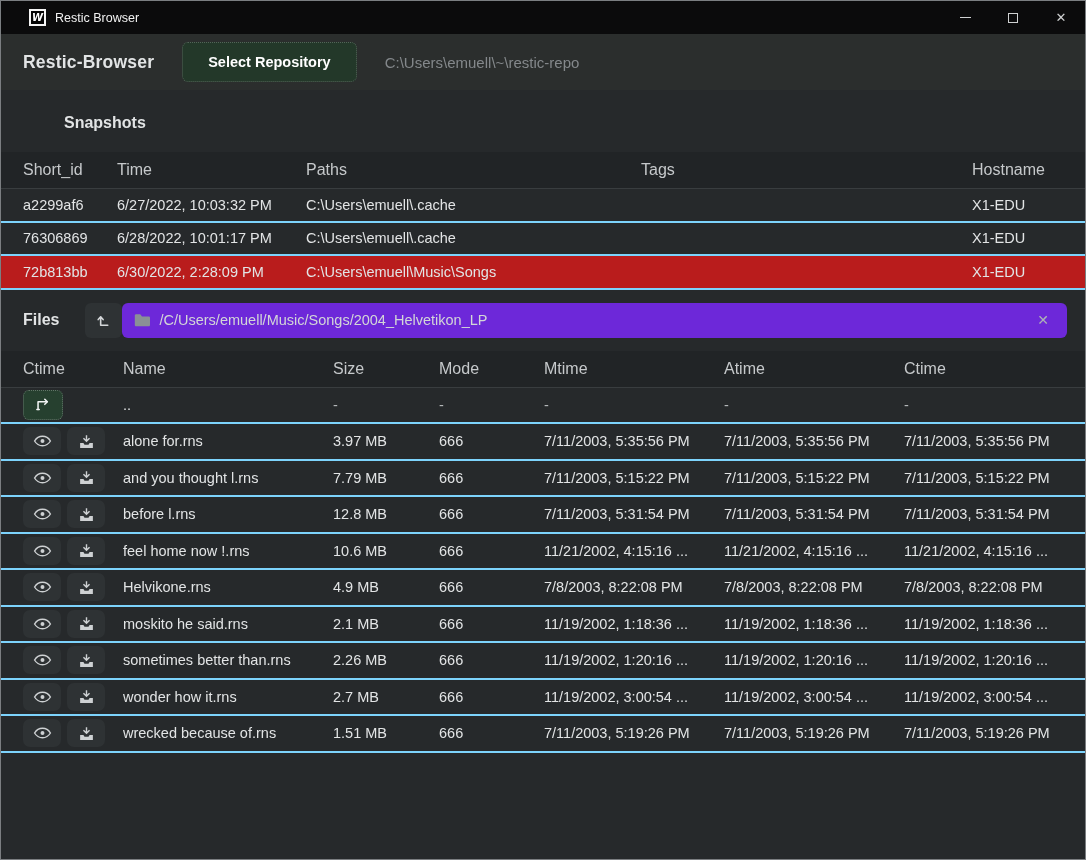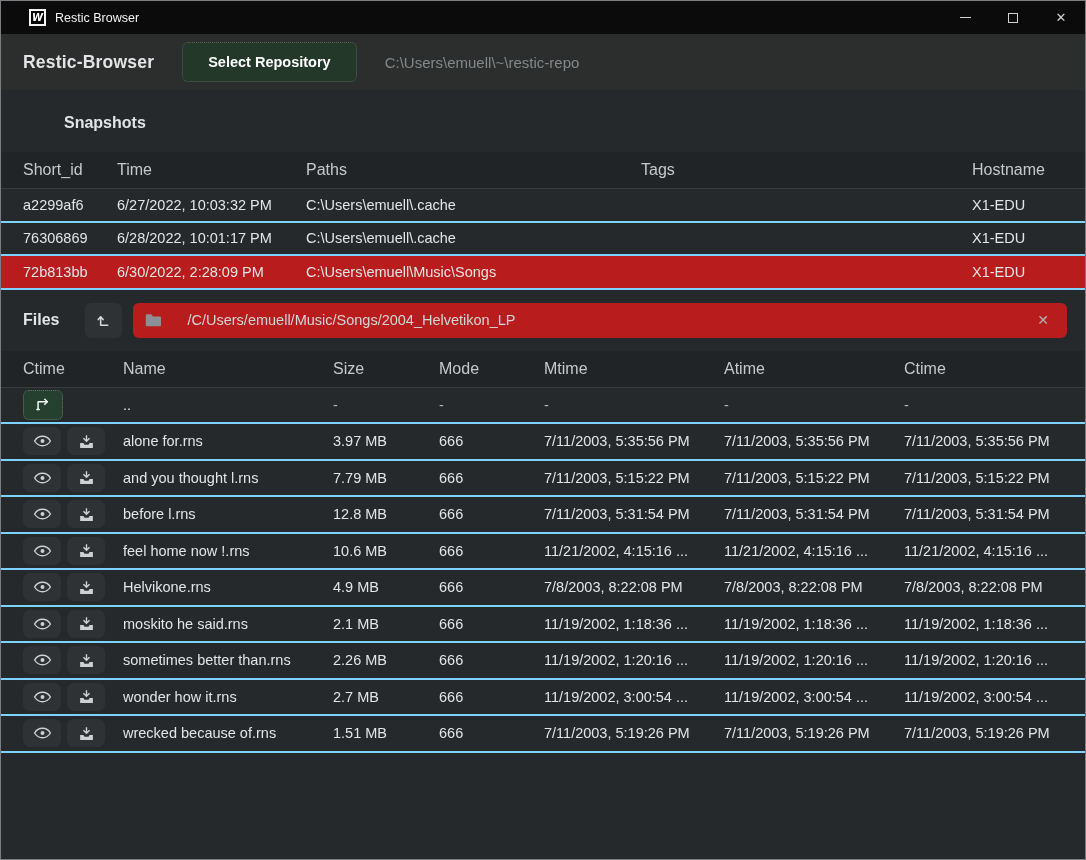--- a/index.html
+++ b/index.html
@@ -67,22 +67,22 @@
   
   .files-bar {
     display:flex; align-items:center; padding:13px 18px 13px 22px;
   }
   .files-label { font-size:16px; font-weight:bold; }
   .levelup-btn {
     margin-left:26px; width:37px; height:35px; background:#2e3234; border:none;
     border-radius:6px; display:flex; align-items:center; justify-content:center; cursor:pointer;
   }
   .pathbar {
-    flex:1; margin-left:11px; height:35px; background:#b91c1c; border-radius:6px;
-    display:flex; align-items:center; padding:0 12px;gap:17px;
+    flex:1; margin-left:0; height:35px; background:#6d28d9; border-radius:6px;
+    display:flex; align-items:center; padding:0 12px;
   }
   .pathbar-text { margin-left:9px; font-size:14.5px; color:#d3d6d7; flex:1; white-space:nowrap; overflow:hidden; }
   .clear-btn {
     background:transparent; border:none; color:#aeb3b6; font-size:14px; cursor:pointer;
     padding:4px 6px;
   }
   
   .actions { display:flex; gap:6px; }
   .icon-btn {
     width:38px; height:28px; background:#2e3234; border:none; border-radius:7px;

